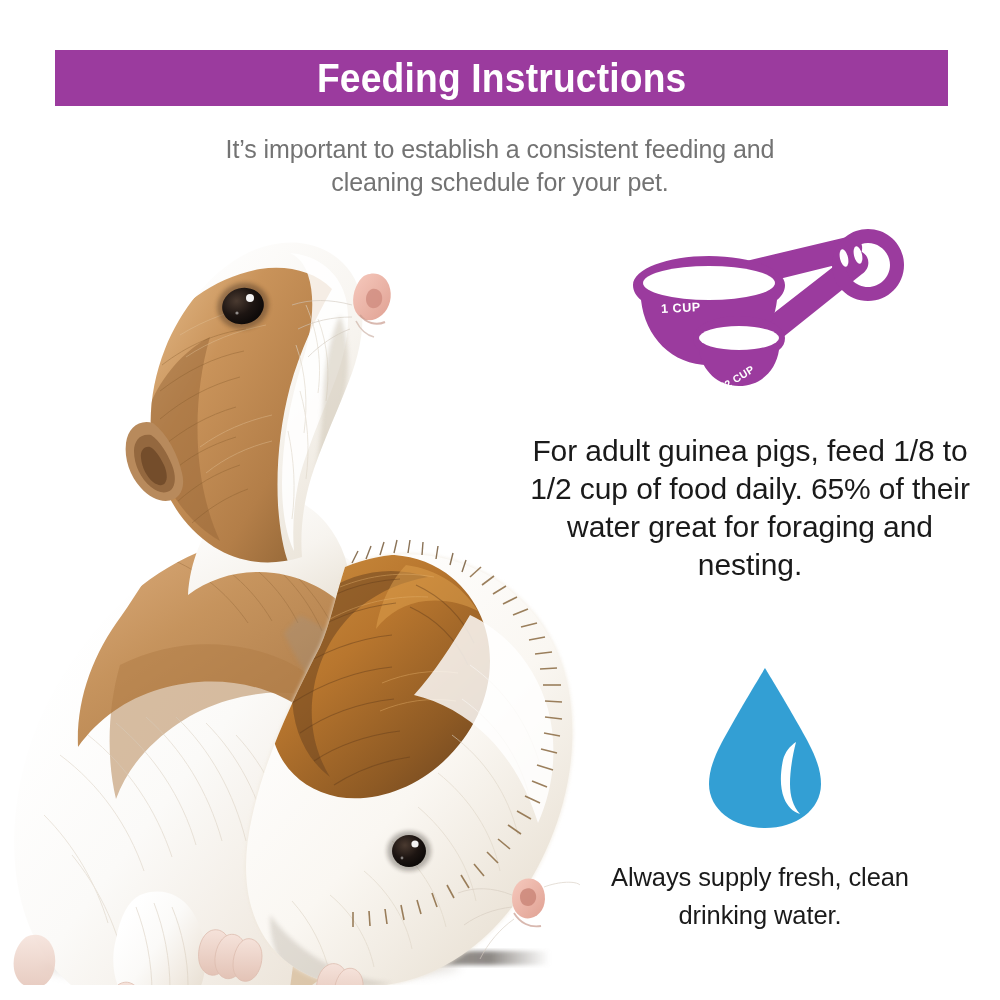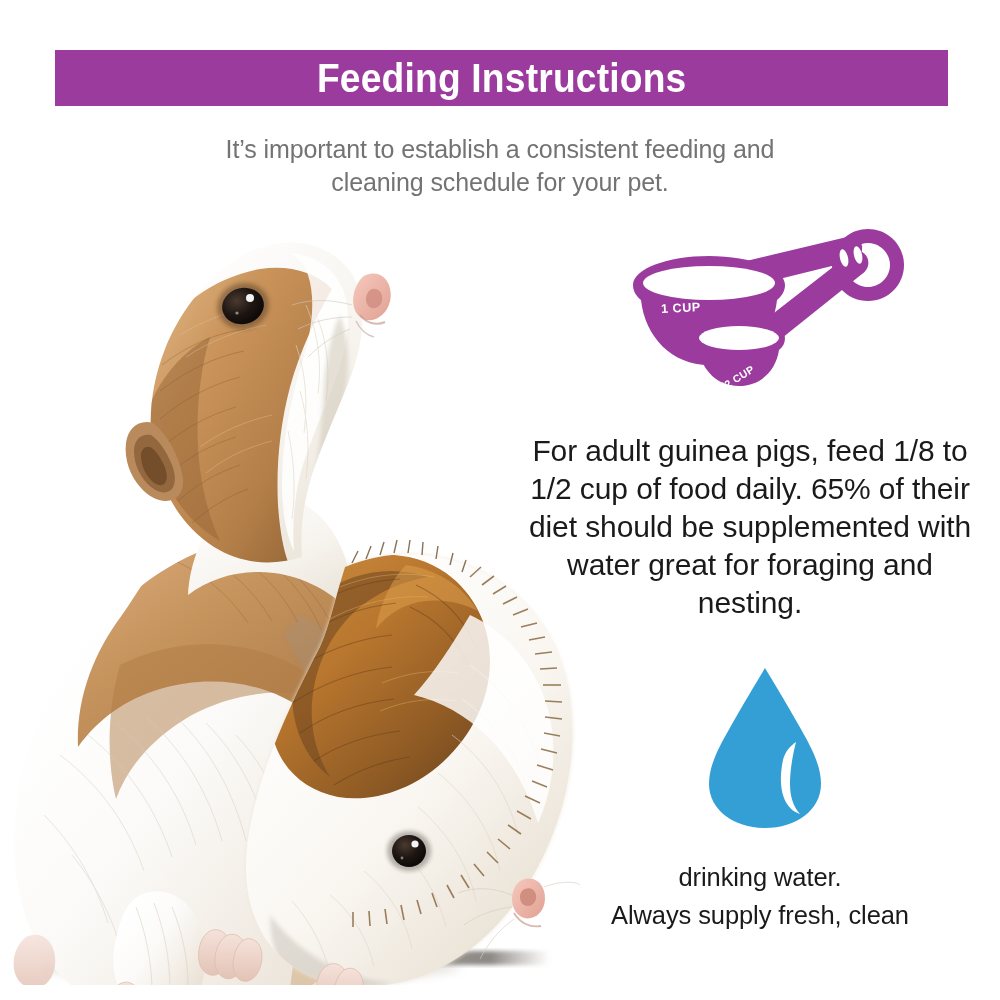--- a/index.html
+++ b/index.html
@@ -580,33 +580,32 @@
         <ellipse cx="243" cy="30" rx="4" ry="9" fill="#ffffff" transform="rotate(-13 243 30)"></ellipse>
       </svg>
       <span class="cup-label one">1 CUP</span>
       <span class="cup-label half">1/2 CUP</span>
     </div>
   </div>
 
   <div class="body-text">
     <span class="ln">For adult guinea pigs, feed  1/8 to</span>
     <span class="ln">1/2 cup of food daily. 65% of their</span>
-    <span class="ln">diet should be supplemented with</span>
     <span class="ln">water great for foraging and nesting.</span>
   </div>
 
   <div class="drop-wrap">
     <svg width="150" height="170" viewBox="0 0 150 170" xmlns="http://www.w3.org/2000/svg">
       <path d="M75,6 C75,6 103,52 118,80 C127,97 131,110 131,122
                C131,148 106,166 75,166 C44,166 19,148 19,122
                C19,110 23,97 32,80 C47,52 75,6 75,6 Z" fill="#339FD4"></path>
       <path d="M106,80 C102,96 100,110 100,122 C100,134 103,144 110,152
                C103,150 97,144 94,136 C90,126 90,112 93,98
                C95,90 100,84 106,80 Z" fill="#ffffff"></path>
     </svg>
   </div>
 
   <div class="water-text">
+    <span class="ln">Always supply fresh, clean</span>
     <span class="ln">drinking water.</span>
-    <span class="ln">Always supply fresh, clean</span>
   </div>
 
 </div>
 
 </body></html>

